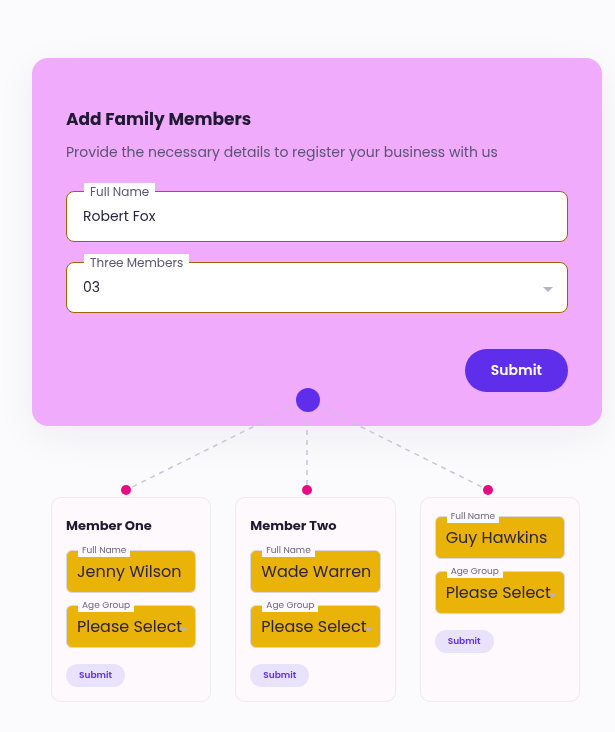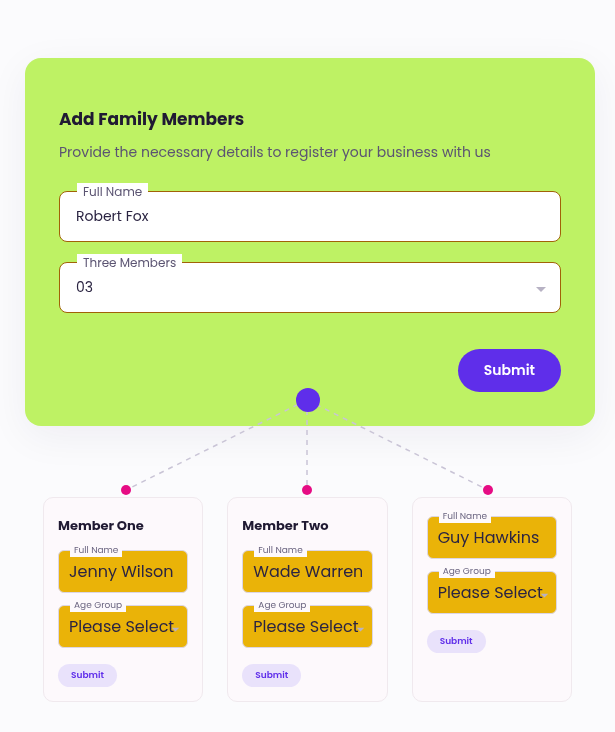--- a/index.html
+++ b/index.html
@@ -7,24 +7,24 @@
   font-family: "Poppins", -apple-system, BlinkMacSystemFont, "Segoe UI", sans-serif;
   background: #fbfbfd;
   width: 615px;
   height: 732px;
   position: relative;
   overflow: hidden;
 }
 
 .main-card {
   position: absolute;
-  left: 25px;
+  left: 32px;
   top: 58px;
   width: 570px;
-  background: #bef264;
+  background: #f0abfc;
   border-radius: 16px;
   box-shadow: 0 10px 40px rgba(35, 20, 65, 0.06);
   padding: 48px 34px 34px 34px;
 }
 
 .main-title {
   font-size: 17px;
   font-weight: 700;
   color: #201a33;
   margin-bottom: 10px;
@@ -111,21 +111,21 @@
   position: absolute;
   width: 10px;
   height: 10px;
   border-radius: 50%;
   background: #e60c84;
   z-index: 2;
 }
 
 .members-row {
   position: absolute;
-  left: 43px;
+  left: 51px;
   top: 497px;
   width: 529px;
   display: flex;
   gap: 24px;
 }
 .member-card {
   flex: 1;
   background: #fdf9fc;
   border: 1px solid #f0e9ee;
   border-radius: 10px;

